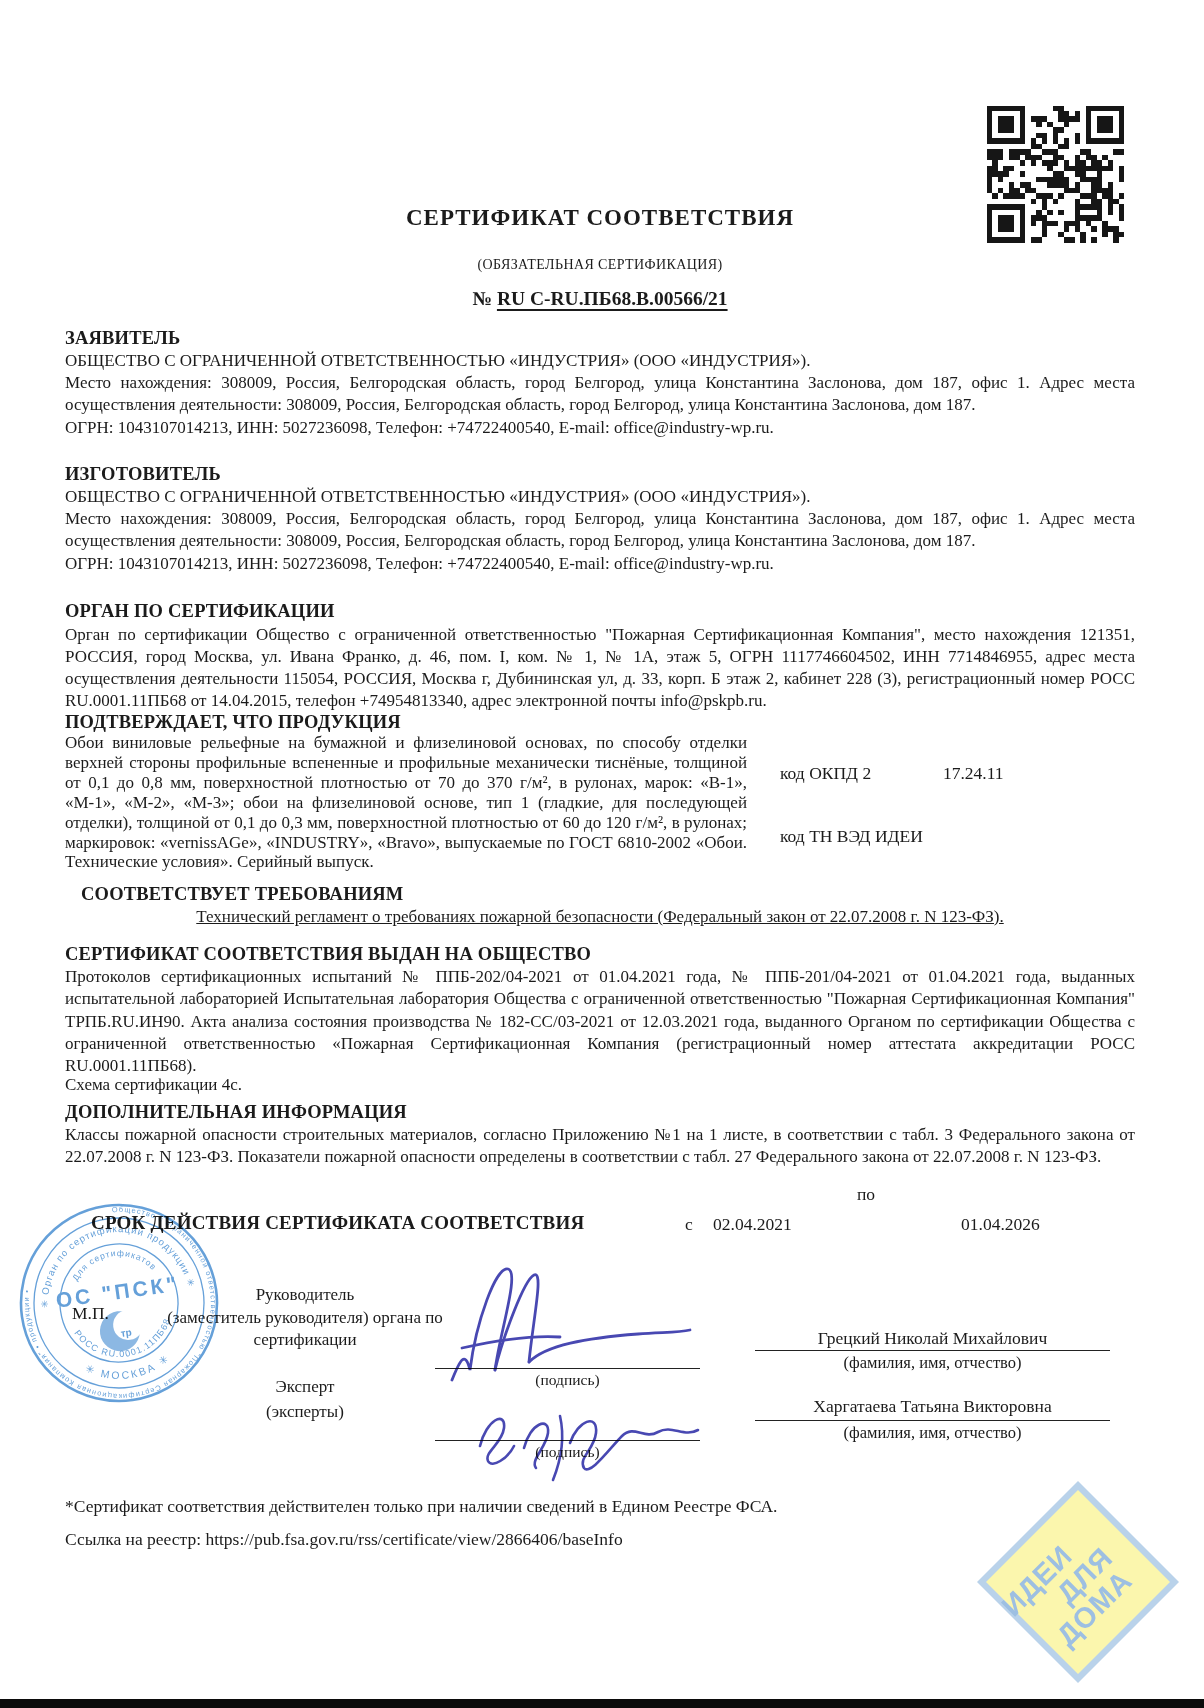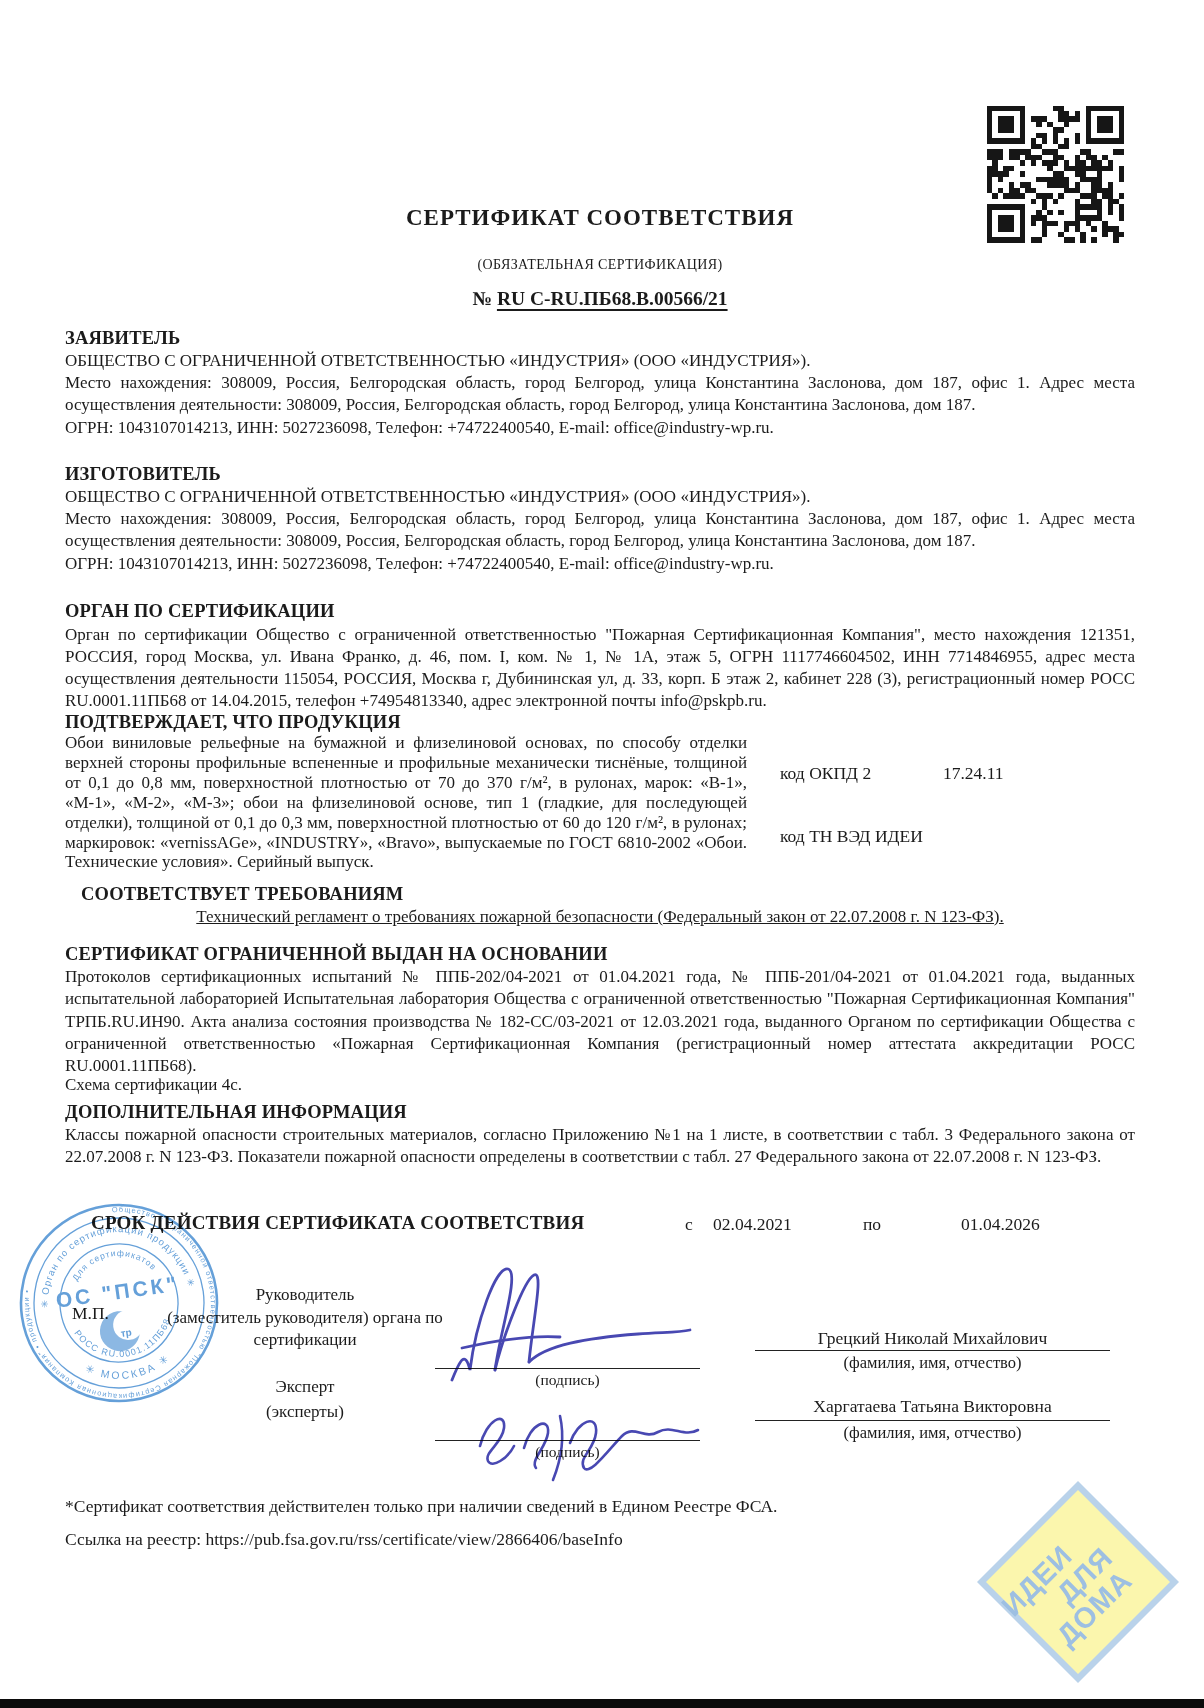--- a/index.html
+++ b/index.html
@@ -384,31 +384,31 @@
     <span style="display:inline-block;width:63px;"></span>
     <span>17.24.11</span>
   </div>
   <div class="abs codes" style="left:780px;top:826px;">
     <span>код ТН ВЭД ИДЕИ</span>
   </div>
 
   <div class="abs h" style="left:81px;top:884px;">СООТВЕТСТВУЕТ ТРЕБОВАНИЯМ</div>
   <div class="abs p" style="left:65px;top:906px;width:1070px;text-align:center;text-decoration:underline;">Технический регламент о требованиях пожарной безопасности (Федеральный закон от 22.07.2008 г. N 123-ФЗ).</div>
 
-  <div class="abs h" style="left:65px;top:944px;">СЕРТИФИКАТ ОГРАНИЧЕННОЙ ВЫДАН НА ОСНОВАНИИ</div>
+  <div class="abs h" style="left:65px;top:944px;">СЕРТИФИКАТ СООТВЕТСТВИЯ ВЫДАН НА ОБЩЕСТВО</div>
   <div class="abs p" style="left:65px;top:966px;width:1070px;line-height:22.3px;">Протоколов сертификационных испытаний № ППБ-202/04-2021 от 01.04.2021 года, № ППБ-201/04-2021 от 01.04.2021 года, выданных испытательной лабораторией Испытательная лаборатория Общества с ограниченной ответственностью "Пожарная Сертификационная Компания" ТРПБ.RU.ИН90. Акта анализа состояния производства № 182-СС/03-2021 от 12.03.2021 года, выданного Органом по сертификации Общества с ограниченной ответственностью «Пожарная Сертификационная Компания (регистрационный номер аттестата аккредитации РОСС RU.0001.11ПБ68).</div>
   <div class="abs p" style="left:65px;top:1074px;width:1070px;text-align:left;">Схема сертификации 4с.</div>
 
   <div class="abs h" style="left:65px;top:1102px;">ДОПОЛНИТЕЛЬНАЯ ИНФОРМАЦИЯ</div>
   <div class="abs p" style="left:65px;top:1124px;width:1070px;">Классы пожарной опасности строительных материалов, согласно Приложению №1 на 1 листе, в соответствии с табл. 3 Федерального закона от 22.07.2008 г. N 123-ФЗ. Показатели пожарной опасности определены в соответствии с табл. 27 Федерального закона от 22.07.2008 г. N 123-ФЗ.</div>
 
   <div class="abs validity-h" style="left:91px;top:1212px;">СРОК ДЕЙСТВИЯ СЕРТИФИКАТА СООТВЕТСТВИЯ</div>
   <div class="abs validity-v" style="left:685px;top:1214px;">с</div>
   <div class="abs validity-v" style="left:713px;top:1214px;">02.04.2021</div>
-  <div class="abs validity-v" style="left:857px;top:1214px;margin-left:6px;">по</div>
+  <div class="abs validity-v" style="left:857px;top:1184px;">по</div>
   <div class="abs validity-v" style="left:945px;top:1214px;margin-left:16px;">01.04.2026</div>
 
   <div class="abs name-text" style="left:72px;top:1303px;">М.П.</div>
   <div class="abs roles" style="left:150px;top:1284px;width:310px;">
     <div>Руководитель</div>
     <div>(заместитель руководителя) органа по</div>
     <div>сертификации</div>
   </div>
   <div class="abs roles" style="left:150px;top:1374px;width:310px;line-height:25px;">
     <div>Эксперт</div>

